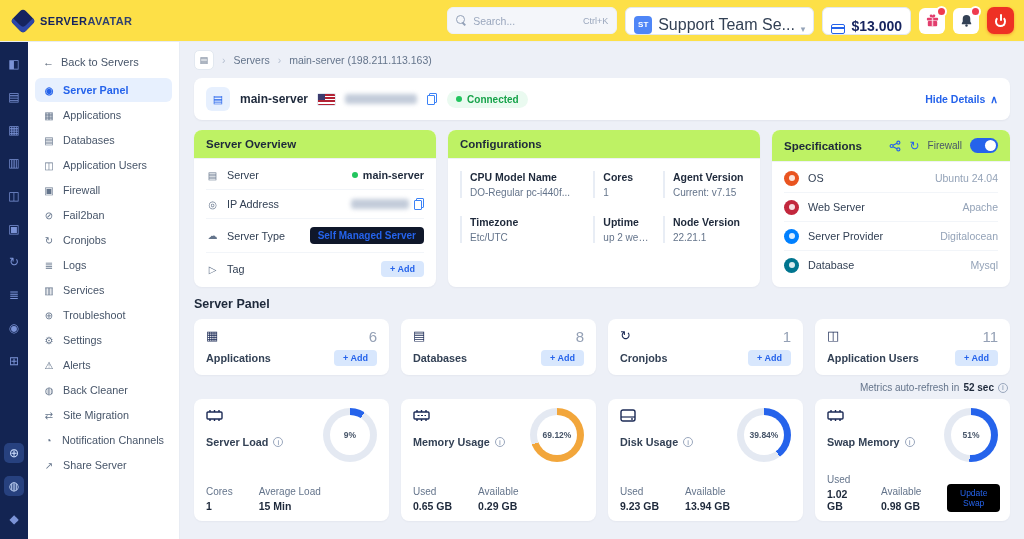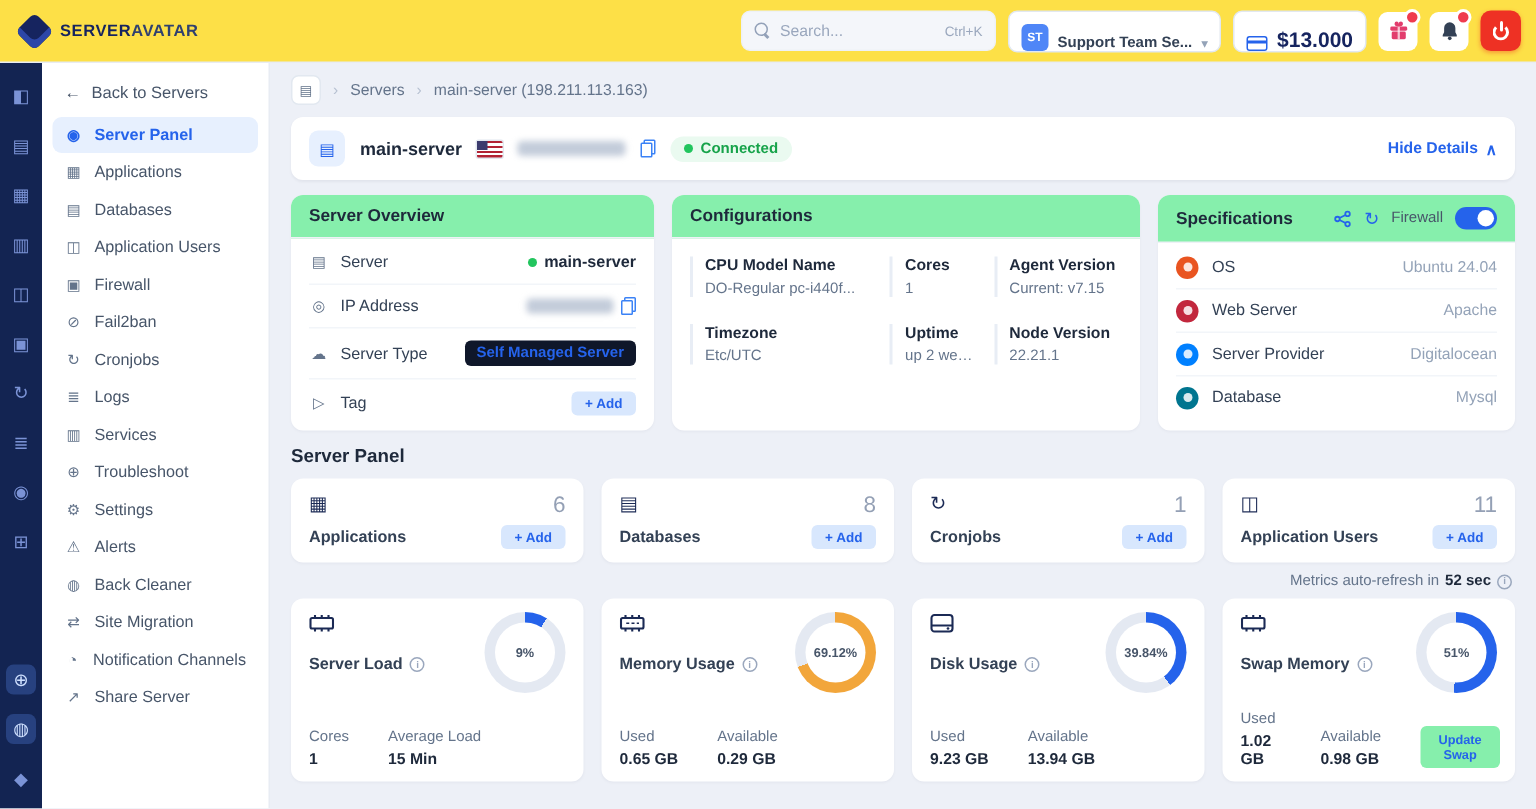--- a/index.html
+++ b/index.html
@@ -15,21 +15,21 @@
   .top-right{display:flex;align-items:center;gap:8px}
   .searchbox{width:170px;height:27px;background:#f4f6fa;border:1px solid #eef1f6;border-radius:6px;display:flex;align-items:center;gap:6px;padding:0 8px}
   .searchbox input{border:none;outline:none;background:transparent;font-family:inherit;font-size:10.5px;color:#475569;width:92px}
   .searchbox input::placeholder{color:#9aa7bd}
   .shortcut{margin-left:auto;font-size:9px;color:#9aa7bd}
   .mag{width:11px;height:11px;position:relative;flex:0 0 auto}
   .mag::before{content:"";position:absolute;width:7px;height:7px;border:1.5px solid #93a1b8;border-radius:50%;left:0;top:0}
   .mag::after{content:"";position:absolute;width:4px;height:1.5px;background:#93a1b8;transform:rotate(45deg);left:6px;top:8px}
   .pillbtn{height:28px;border:1px solid #e2e8f0;border-radius:6px;background:#fff;display:flex;align-items:flex-end;gap:6px;padding:0 8px;cursor:pointer}
   .avatar{width:18px;height:18px;border-radius:4px;background:#4f86f7;color:#fff;font-size:8px;font-weight:700;display:flex;align-items:center;justify-content:center}
-  .team-name{font-size:10px;font-weight:700;color:#334155}
+  .team-name{font-size:16px;font-weight:400;color:#334155}
   .chev{color:#94a3b8;font-size:9px}
   .cardic{width:14px;height:10px;border:1.5px solid #2563eb;border-radius:2px;position:relative}
   .cardic::after{content:"";position:absolute;left:0;right:0;top:2px;height:2px;background:#2563eb}
   .balance-text{font-size:14px;font-weight:700;color:#16245f}
   .iconbtn{width:26px;height:26px;border-radius:6px;display:flex;align-items:center;justify-content:center;position:relative;cursor:pointer;background:#fff}
   .badge-dot{position:absolute;top:-2px;right:-2px;width:11px;height:11px;border-radius:50%;background:#ef3b4e;border:2px solid #fff;color:#fff;font-size:6px;display:flex;align-items:center;justify-content:center;font-weight:700}
   .powerbtn{width:27px;height:27px;border-radius:7px;background:#ee3124;display:flex;align-items:center;justify-content:center;cursor:pointer;box-shadow:0 1px 3px rgba(238,49,36,.4)}
   .power-glyph{width:13px;height:13px;position:relative}
   .power-glyph::before{content:"";position:absolute;left:1px;right:1px;top:2px;bottom:0;border:2px solid #fff;border-radius:50%;border-top-color:transparent}
   .power-glyph::after{content:"";position:absolute;left:50%;top:0;width:2px;height:7px;background:#fff;transform:translateX(-50%);border-radius:1px}
@@ -65,21 +65,21 @@
   .copy{position:relative;width:10px;height:12px;display:inline-block;cursor:pointer}
   .copy::before{content:"";position:absolute;right:0;top:0;width:6px;height:8px;border:1.2px solid #3b82f6;border-radius:1px}
   .copy::after{content:"";position:absolute;left:0;bottom:0;width:6px;height:8px;border:1.2px solid #3b82f6;border-radius:1px;background:#fff}
   .status-pill{display:flex;align-items:center;gap:5px;background:#eafaf0;color:#17a34a;font-size:10px;font-weight:600;padding:3px 9px;border-radius:10px}
   .gdot{width:6px;height:6px;border-radius:50%;background:#22c55e}
   .hide-details{margin-left:auto;color:#2563eb;font-size:10.5px;font-weight:600;cursor:pointer;display:flex;align-items:center;gap:5px}
 
   
   .cards-row{display:grid;grid-template-columns:242px 1fr 238px;gap:12px;margin-bottom:10px}
   .card{background:#fff;border-radius:8px;overflow:hidden;box-shadow:0 1px 2px rgba(15,23,42,.04)}
-  .card-head{background:#86efac;border-bottom:1px solid #eef1f6;padding:8px 12px;display:flex;align-items:center;justify-content:space-between}
+  .card-head{background:#bef264;border-bottom:1px solid #eef1f6;padding:8px 12px;display:flex;align-items:center;justify-content:space-between}
   .card-title{font-size:11.5px;font-weight:700;color:#1e293b}
   .card-body{padding:2px 12px}
   .ov-row{display:flex;align-items:center;gap:8px;padding:8px 0;border-bottom:1px solid #f2f5f9}
   .ov-row:last-child{border-bottom:none}
   .ov-icon{width:13px;color:#64748b;font-size:10px;text-align:center}
   .ov-label{font-size:10.8px;color:#334155}
   .ov-value{margin-left:auto;display:flex;align-items:center;gap:5px;font-size:10.8px;color:#1e293b;font-weight:600}
   .type-badge{background:#0f172a;color:#2563eb;font-size:10px;font-weight:700;padding:3px 8px;border-radius:4px}
   .add-btn{background:#d8e7fd;color:#2563eb;font-size:9px;font-weight:700;border:none;border-radius:4px;padding:3px 9px;cursor:pointer;font-family:inherit}
 
@@ -117,21 +117,21 @@
   .info::after{content:"i";font-size:6.5px;font-weight:700}
   .metric-row{display:grid;grid-template-columns:repeat(4,1fr);gap:12px}
   .metric-card{background:#fff;border-radius:8px;padding:10px 12px;position:relative;height:122px;box-shadow:0 1px 2px rgba(15,23,42,.04)}
   .donut{position:absolute;top:9px;right:12px;width:54px;height:54px;border-radius:50%}
   .donut::after{content:"";position:absolute;inset:7px;border-radius:50%;background:#fff}
   .donut .pct{position:absolute;inset:0;display:flex;align-items:center;justify-content:center;font-size:8.5px;font-weight:700;color:#475569;z-index:1}
   .mc-title{margin-top:12px;display:flex;align-items:center;gap:5px;font-size:10.8px;font-weight:600;color:#334155}
   .mc-cols{position:absolute;left:12px;right:10px;bottom:9px;display:flex;gap:26px;align-items:flex-end}
   .mc-l{font-size:10px;color:#64748b;margin-bottom:3px}
   .mc-v{font-size:10.5px;font-weight:700;color:#1e293b}
-  .swap-btn{margin-left:auto;background:#86efac;color:#2563eb;border:none;border-radius:4px;font-size:8.5px;font-weight:700;padding:4px 8px;cursor:pointer;font-family:inherit}
+  .swap-btn{margin-left:auto;background:#000000;color:#2563eb;border:none;border-radius:4px;font-size:8.5px;font-weight:400;padding:4px 8px;cursor:pointer;font-family:inherit}
 </style>
 </head>
 <body>
 
 <header class="topbar">
   <div class="brand">
     <span class="brand-logo"></span>
     <span class="brand-text"><span>SERVER</span><span class="lite">AVATAR</span></span>
   </div>
   <div class="top-right">

